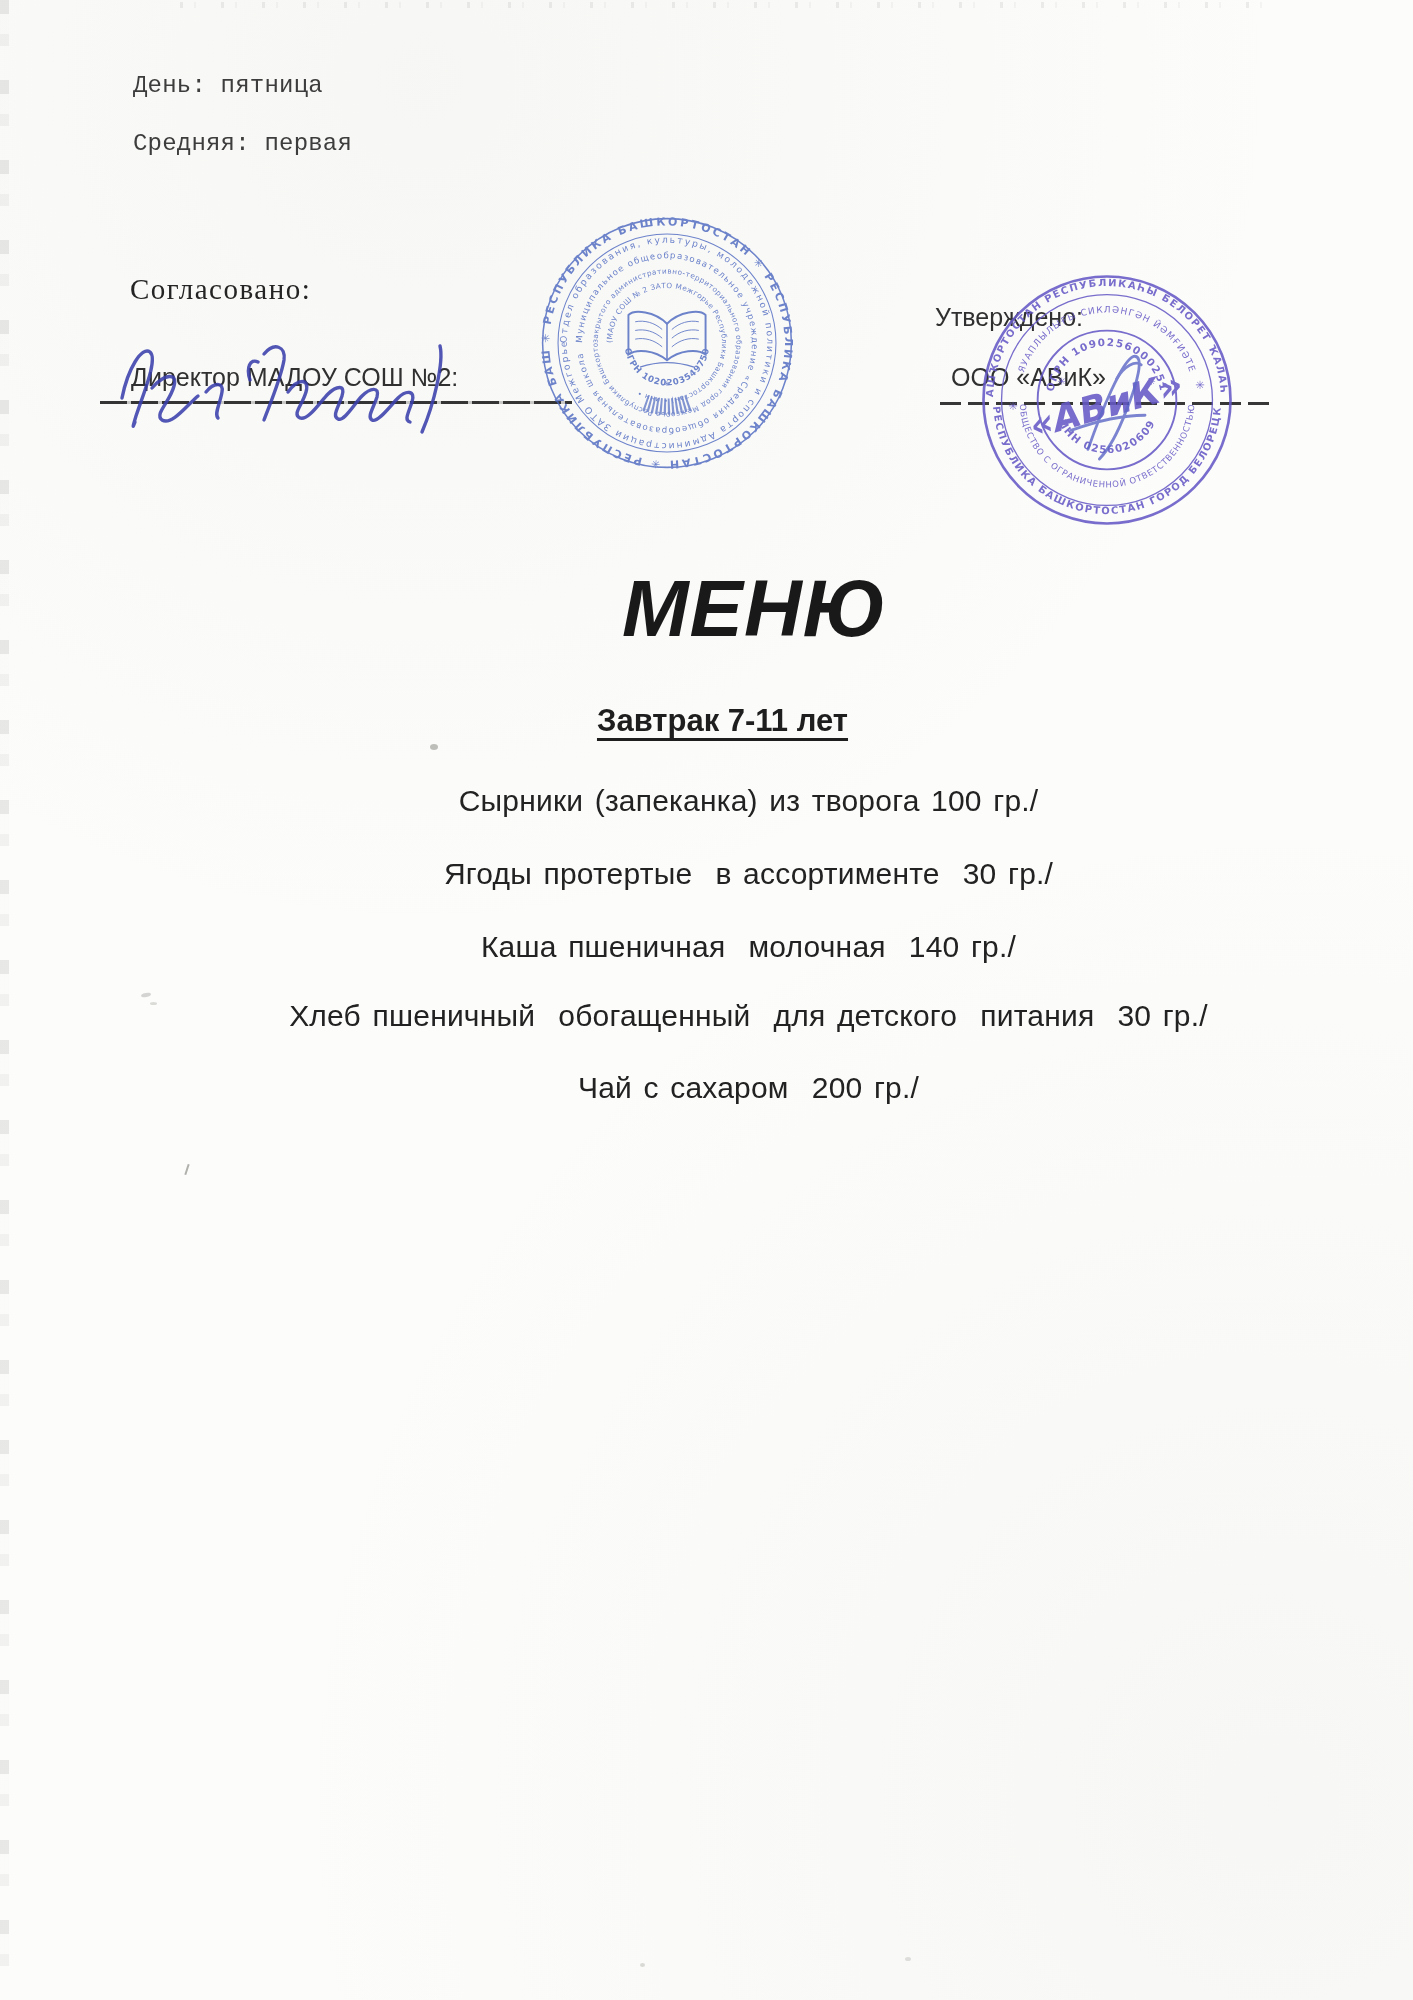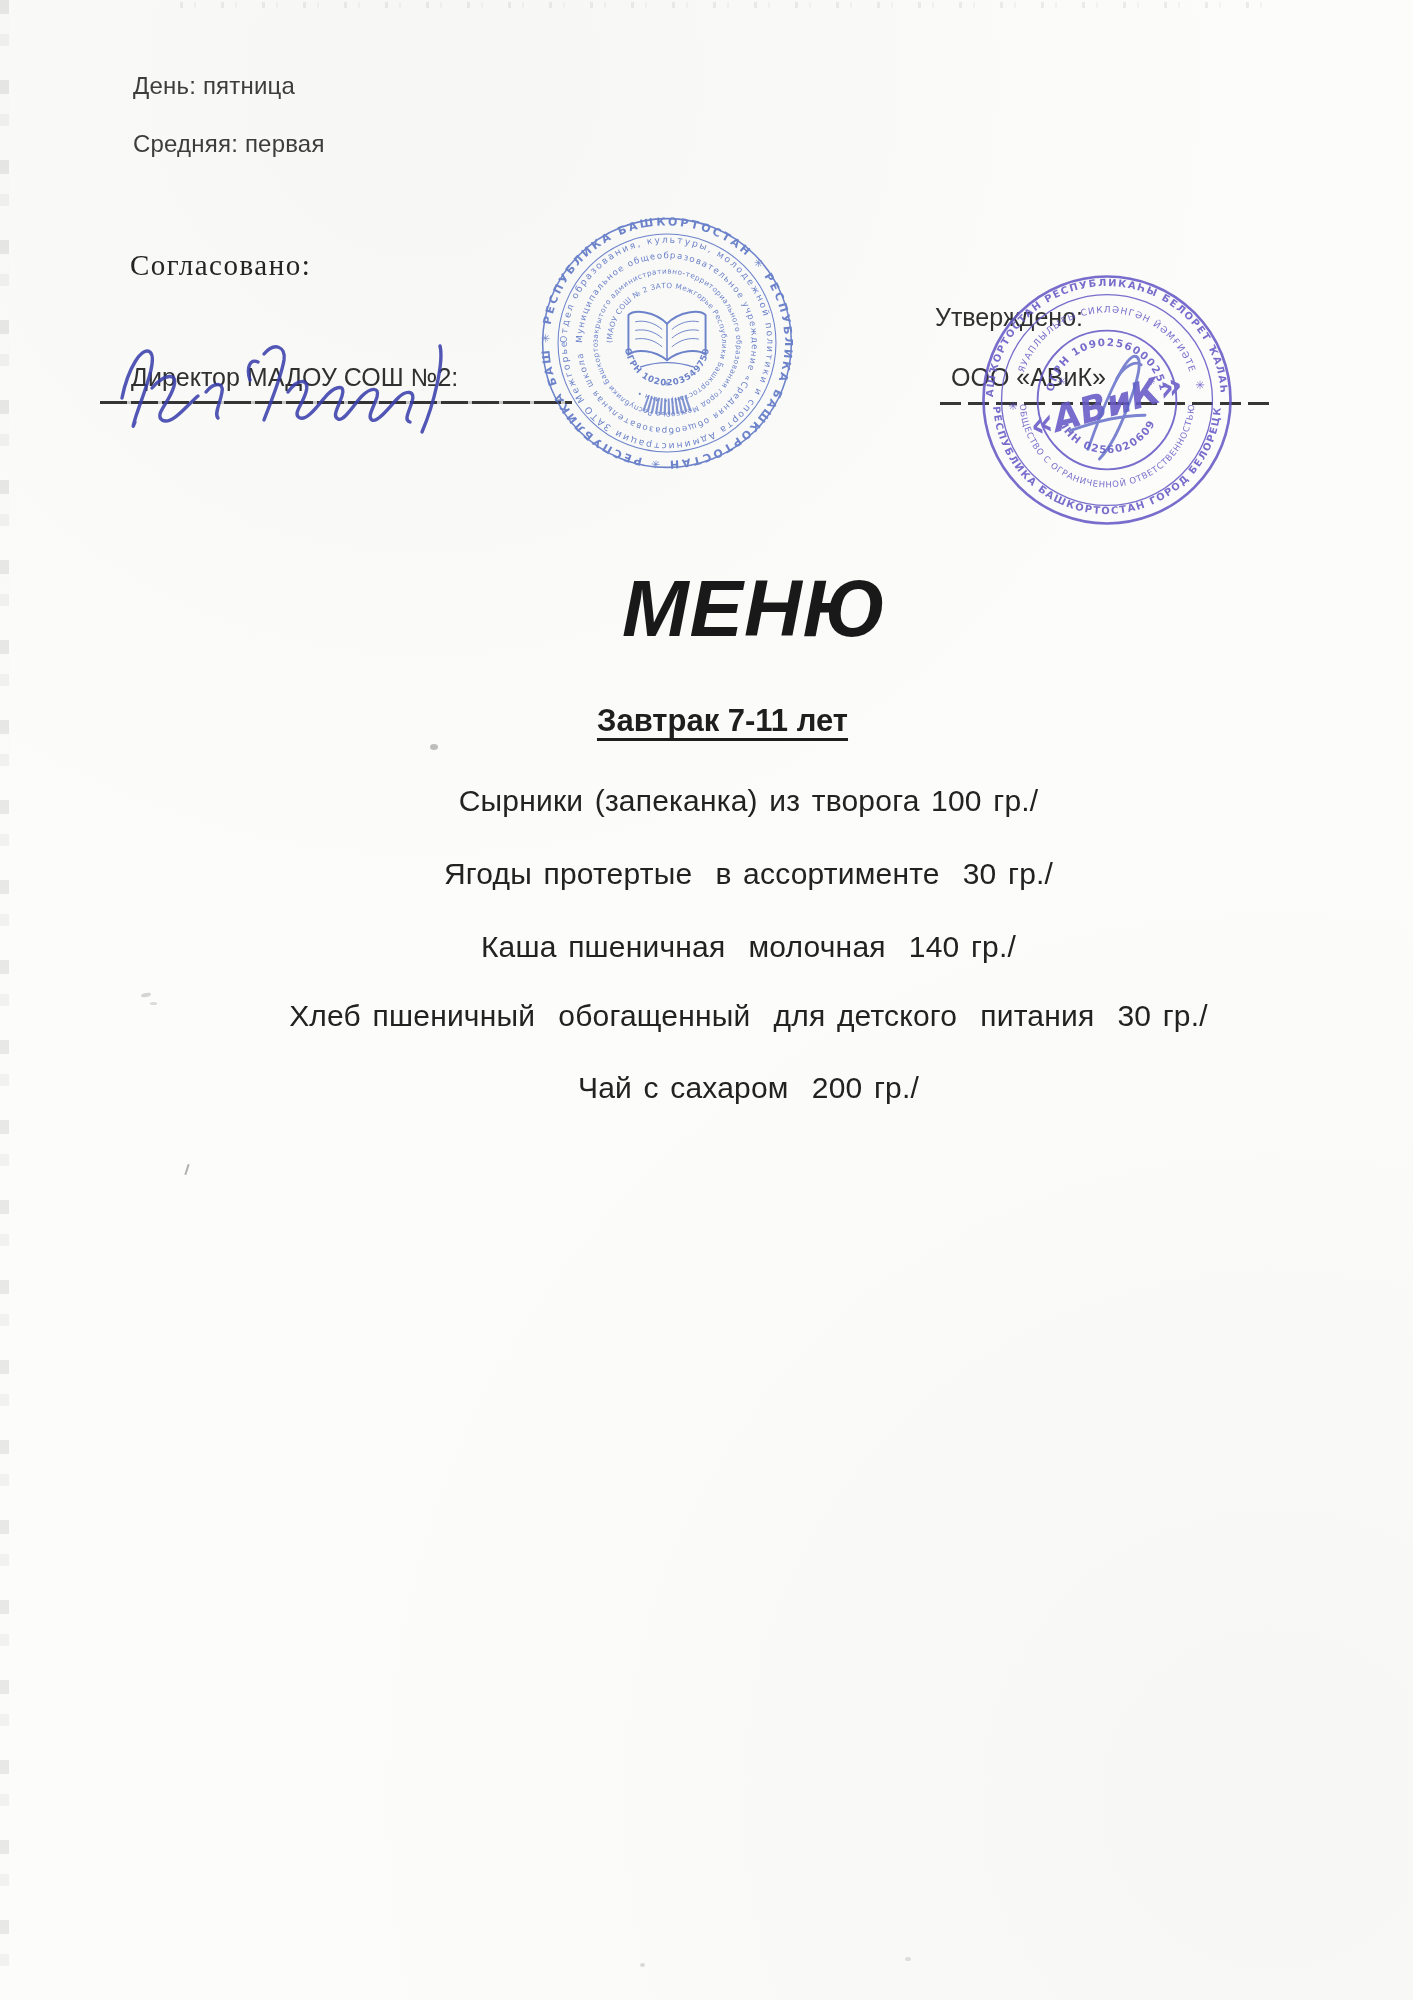--- a/index.html
+++ b/index.html
@@ -17,22 +17,22 @@
   .scan-edge-left{
     left:0;top:0;width:9px;height:100%;
     background:repeating-linear-gradient(180deg, rgba(90,90,90,.28) 0 14px, rgba(200,200,200,.05) 14px 34px, rgba(120,120,120,.18) 34px 46px, transparent 46px 80px);
     opacity:.45;
   }
   .scan-edge-top{
     left:180px;top:2px;width:1100px;height:6px;
     background:repeating-linear-gradient(90deg, rgba(120,120,120,.25) 0 3px, transparent 3px 14px, rgba(140,140,140,.15) 14px 16px, transparent 16px 41px);
     opacity:.5;
   }
-  .plain-line{font-size:24px;color:#3d3d3d;letter-spacing:.2px;}
-  .serif-label{font-family:"Liberation Serif","DejaVu Serif",serif;font-size:29px;color:#242424;letter-spacing:1.5px;}
+  .plain-line{font-size:24px;color:#3d3d3d;letter-spacing:.2px;font-family:Liberation Mono, monospace;}
+  .serif-label{font-family:"Liberation Serif","DejaVu Serif",serif;font-size:29px;color:#242424;letter-spacing:1.5px;margin-top:24px;}
   .sans-label{font-size:25px;color:#303030;margin-top:45px;}
   .menu-title{
     left:0;width:100%;text-align:center;transform:translateX(48px);
     font-size:80px;font-weight:700;font-style:italic;letter-spacing:1px;color:#191919;
   }
   .menu-heading{
     left:0;width:100%;text-align:center;transform:translateX(16px);
     font-size:31px;font-weight:700;color:#1e1e1e;
     text-decoration:underline;text-underline-offset:7px;text-decoration-thickness:2.5px;
   }

